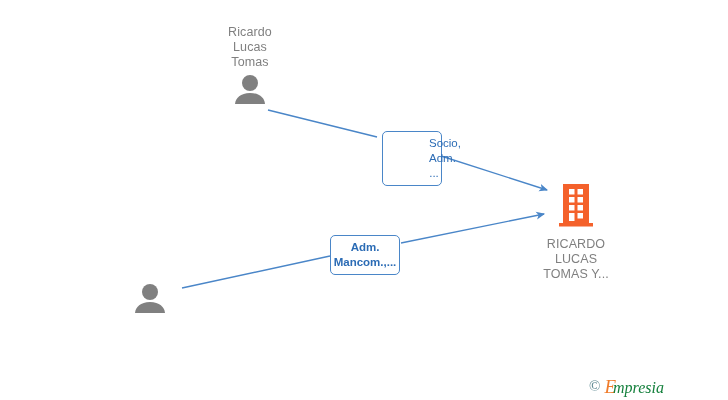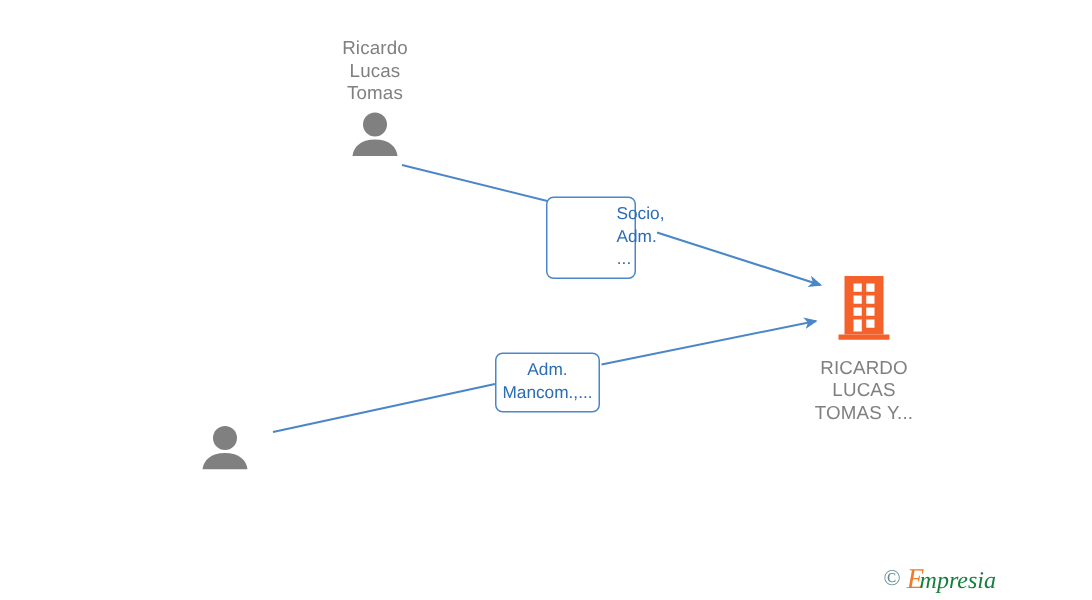--- a/index.html
+++ b/index.html
@@ -159,24 +159,24 @@
       <rect x="21.5" y="22" width="5.5" height="5.5" fill="#ffffff"></rect>
       <rect x="13" y="30" width="5.5" height="8" fill="#ffffff"></rect>
       <rect x="21.5" y="30" width="5.5" height="5.5" fill="#ffffff"></rect>
       <rect x="3" y="40" width="34" height="3.5" fill="#f4612b"></rect>
     </svg>
     <div class="company-label">RICARDO
 LUCAS
 TOMAS Y...</div>
   </div>
 
-  <div class="rel-label" style="left:364px; top:131px; width:60px;padding-left:46px;">Socio,
+  <div class="rel-label" style="left:382px; top:131px; width:60px;padding-left:46px;">Socio,
 Adm. ...</div>
 
-  <div class="rel-label" style="left:330px; top:235px; width:70px;">Adm.
+  <div class="rel-label" style="left:330px; top:235px; width:70px;font-weight:bold;">Adm.
 Mancom.,...</div>
 
   <div id="watermark">
     <span class="wm-copy">©</span>
     <span style="display:flex; align-items:baseline;">
       <span class="wm-e">E</span>
       <span class="wm-rest">mpresia</span>
     </span>
   </div>
 

